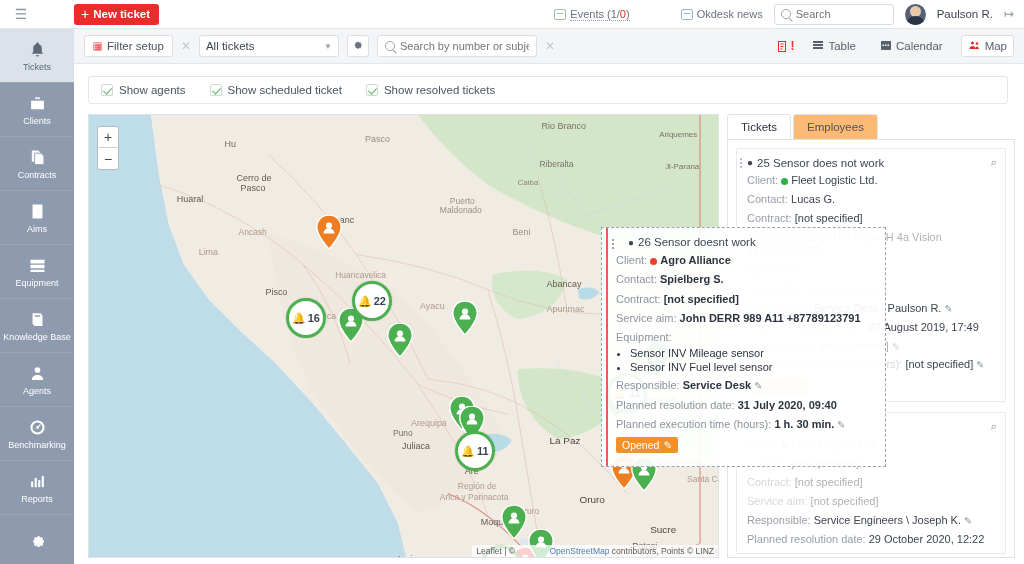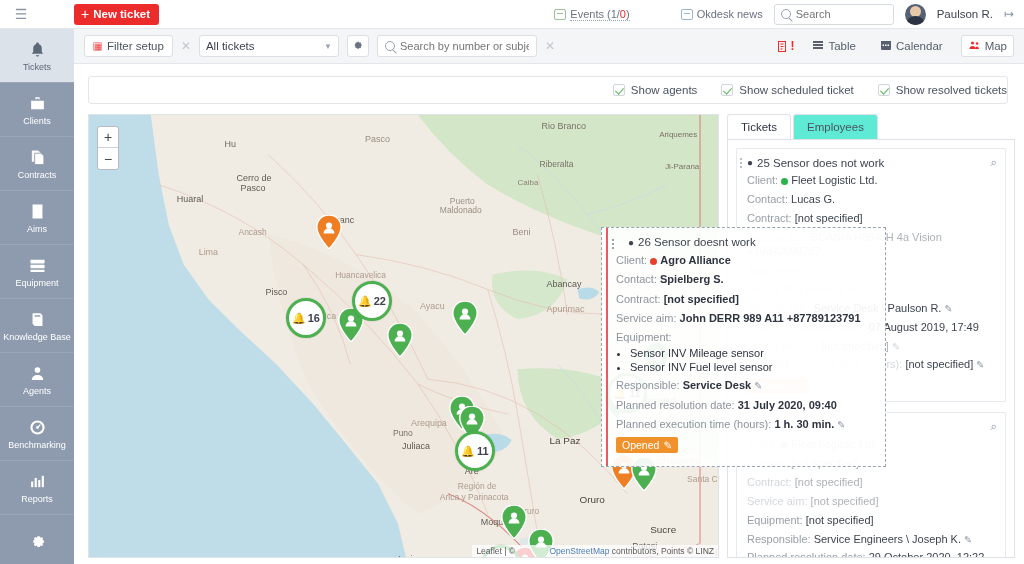--- a/index.html
+++ b/index.html
@@ -118,21 +118,21 @@
   .excel-ico { color: #ec2b2b; font-size: 12px; cursor: pointer; display:flex; align-items:center; gap:1px;}
 
   
   .checkrow {
     position: absolute; top: 64px; left: 74px; width: 950px; height: 50px;
     background: #fff; display: flex; align-items: center; padding-left: 20px; gap: 22px;
   }
   .checkwrap {
     background: #fff; border: 1px solid #e3e6ea; border-radius: 3px;
     position: absolute; left: 88px; top: 76px; width: 920px; height: 28px;
-    display: flex; align-items: center; gap: 24px; padding-left: 12px; justify-content: flex-end;
+    display: flex; align-items: center; gap: 24px; padding-left: 12px;
   }
   .chk { display: flex; align-items: center; gap: 6px; font-size: 11.5px; color: #4b5361; cursor: pointer; }
   .chk .box {
     width: 12px; height: 12px; border: 1px solid #cfd6dd; border-radius: 2px; background: #fff;
     position: relative;
   }
   .chk .box::after {
     content: ""; position: absolute; left: 3px; top: 1px; width: 4px; height: 7px;
     border: solid #5cb85c; border-width: 0 1.6px 1.6px 0; transform: rotate(42deg);
   }
@@ -169,21 +169,21 @@
     box-shadow: 0 0 0 1px rgba(0,0,0,.05);
   }
   .cluster .bell { font-size: 11px; color: #58606e; }
 
   
   .rpanel { position: absolute; left: 727px; top: 114px; width: 288px; height: 444px; }
   .rtabs { display: flex; gap: 2px; height: 25px; }
   .rtab {
     padding: 0 13px; height: 25px; display: flex; align-items: center; font-size: 11.5px;
     border: 1px solid #dfe3e8; border-bottom: none; border-radius: 3px 3px 0 0;
-    background: #5eead4; color: #4b5361; cursor: pointer;
+    background: #fdba74; color: #4b5361; cursor: pointer;
   }
   .rtab.active { background: #fff; color: #2d3440; }
   .rbody {
     height: 419px; border: 1px solid #dfe3e8; background: #fff; padding: 8px;
     overflow: hidden; position: relative;
   }
   .tcard {
     border: 1px solid #e6e9ed; border-radius: 2px; padding: 7px 8px 7px 10px;
     position: relative; margin-bottom: 10px;
   }
@@ -747,24 +747,20 @@
         </div>
         <div class="tline faded">
           <span>Contract:</span>
           <b>[not specified]</b>
         </div>
         <div class="tline faded">
           <span>Service aim:</span>
           <b>[not specified]</b>
         </div>
         <div class="tline">
-          <span>Equipment:</span>
-          <b>[not specified]</b>
-        </div>
-        <div class="tline">
           <span>Responsible:</span>
           <b>Service Engineers \ Joseph K.</b>
           <span class="edit-ico">✎</span>
         </div>
         <div class="tline">
           <span>Planned resolution date:</span>
           <b>29 October 2020, 12:22</b>
         </div>
 
       </div>

